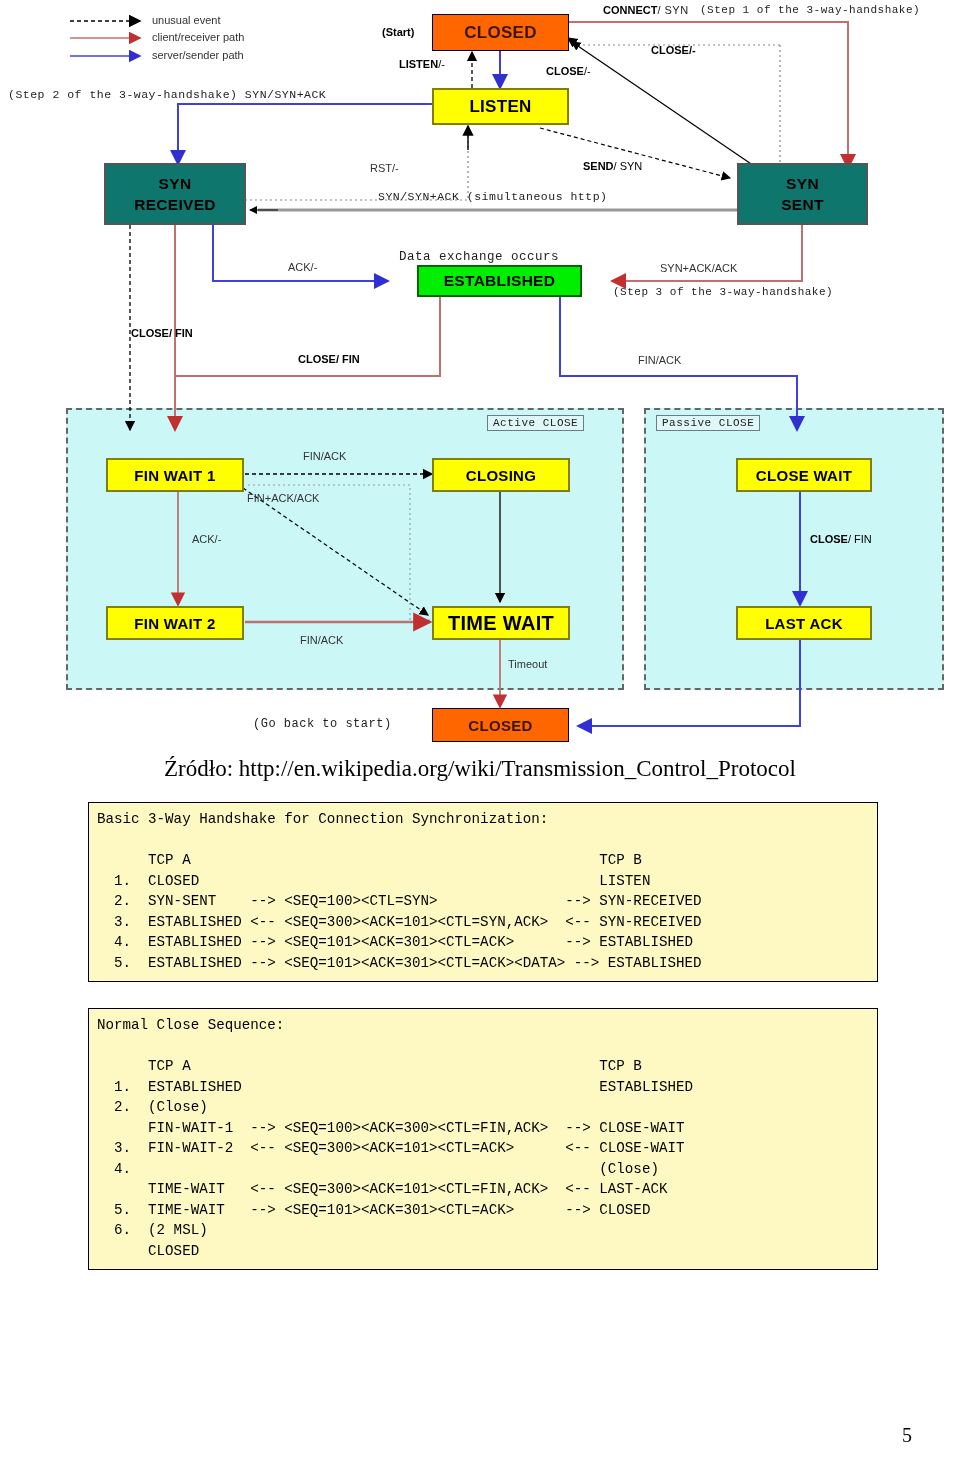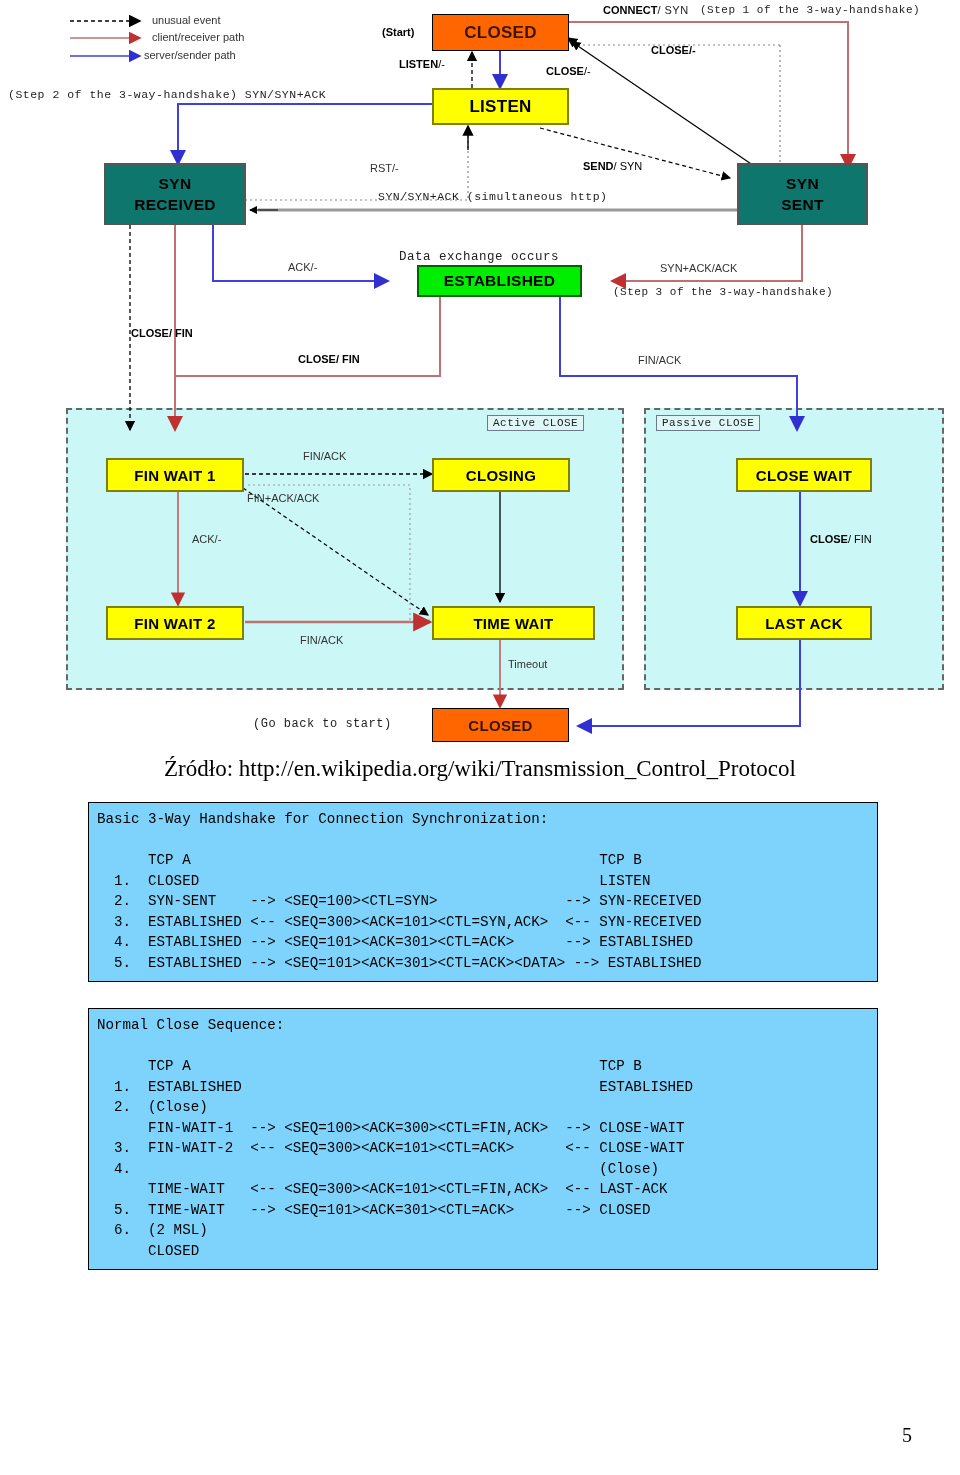--- a/index.html
+++ b/index.html
@@ -28,21 +28,21 @@
   .region-tag{position:absolute;background:#DFF7F7;border:1px solid #6a7b8a;
               font-family:"Liberation Mono",monospace;font-size:11px;color:#222;
               padding:1px 5px;letter-spacing:.5px;white-space:nowrap;}
 
   
   #source{position:absolute;left:0;top:756px;width:960px;text-align:center;
           font-family:"Liberation Serif",serif;font-size:23px;color:#000;}
 
   
   .rfcbox{position:absolute;left:88px;width:790px;box-sizing:border-box;
-          border:1px solid #000;background:#7dd3fc;padding:6px 24px 8px 8px;}
+          border:1px solid #000;background:#fef9c3;padding:6px 24px 8px 8px;}
   .rfcbox pre{margin:0;font-family:"Liberation Mono",monospace;font-size:14.2px;
               line-height:20.5px;color:#000;white-space:pre;letter-spacing:0px;}
 
   #pagenum{position:absolute;right:48px;top:1424px;font-family:"Liberation Serif",serif;
            font-size:20px;color:#000;}
 </style>
 </head>
 <body>
 
 <div id="diagram">
@@ -112,21 +112,21 @@
 
     <path d="M500,640 L500,707" fill="none" stroke="#C07070" stroke-width="1.8" marker-end="url(#ahR)"></path>
 
     <path d="M800,492 L800,605" fill="none" stroke="#4040E0" stroke-width="2" marker-end="url(#ahU)"></path>
 
     <path d="M800,640 L800,726 L578,726" fill="none" stroke="#4040E0" stroke-width="2" marker-end="url(#ahU)"></path>
   </svg>
 
   <div class="lbl" style="left:152px;top:14px;">unusual event</div>
   <div class="lbl" style="left:152px;top:31px;">client/receiver path</div>
-  <div class="lbl" style="left:144px;top:49px;">server/sender path</div>
+  <div class="lbl" style="left:152px;top:49px;">server/sender path</div>
 
   <div class="lbl lbl-b" style="left:382px;top:26px;">(Start)</div>
 
   <div class="lbl lbl-b" style="left:603px;top:4px;">
     <span>CONNECT</span><span class="mono" style="position:static;font-weight:normal;font-size:11px;font-family:'Liberation Sans',sans-serif;">/ SYN</span>
   </div>
   <div class="mono" style="left:700px;top:4px;font-size:11px;">(Step 1 of the 3-way-handshake)</div>
 
   <div class="lbl lbl-b" style="left:399px;top:58px;">
     <span>LISTEN</span><span style="font-weight:normal;">/-</span>
@@ -189,21 +189,21 @@
   <div class="state st-estab" style="left:417px;top:265px;width:165px;height:32px;font-size:15.5px;">ESTABLISHED</div>
 
   <div class="state st-yellow" style="left:106px;top:458px;width:138px;height:34px;font-size:15px;">FIN WAIT 1</div>
 
   <div class="state st-yellow" style="left:432px;top:458px;width:138px;height:34px;font-size:15px;">CLOSING</div>
 
   <div class="state st-yellow" style="left:736px;top:458px;width:136px;height:34px;font-size:15px;">CLOSE WAIT</div>
 
   <div class="state st-yellow" style="left:106px;top:606px;width:138px;height:34px;font-size:15px;">FIN WAIT 2</div>
 
-  <div class="state st-yellow" style="left:432px;top:606px;width:163px;height:34px;font-size:15px;">TIME WAIT</div>
+  <div class="state st-yellow" style="left:432px;top:606px;width:138px;height:34px;font-size:20px;">TIME WAIT</div>
 
   <div class="state st-yellow" style="left:736px;top:606px;width:136px;height:34px;font-size:15px;">LAST ACK</div>
 
   <div class="state st-closed" style="left:432px;top:708px;width:137px;height:34px;font-size:15px;">CLOSED</div>
 </div>
 
 <div id="source">Źródło: http://en.wikipedia.org/wiki/Transmission_Control_Protocol</div>
 
 <div class="rfcbox" style="top:802px;">
   <pre>Basic 3-Way Handshake for Connection Synchronization:

